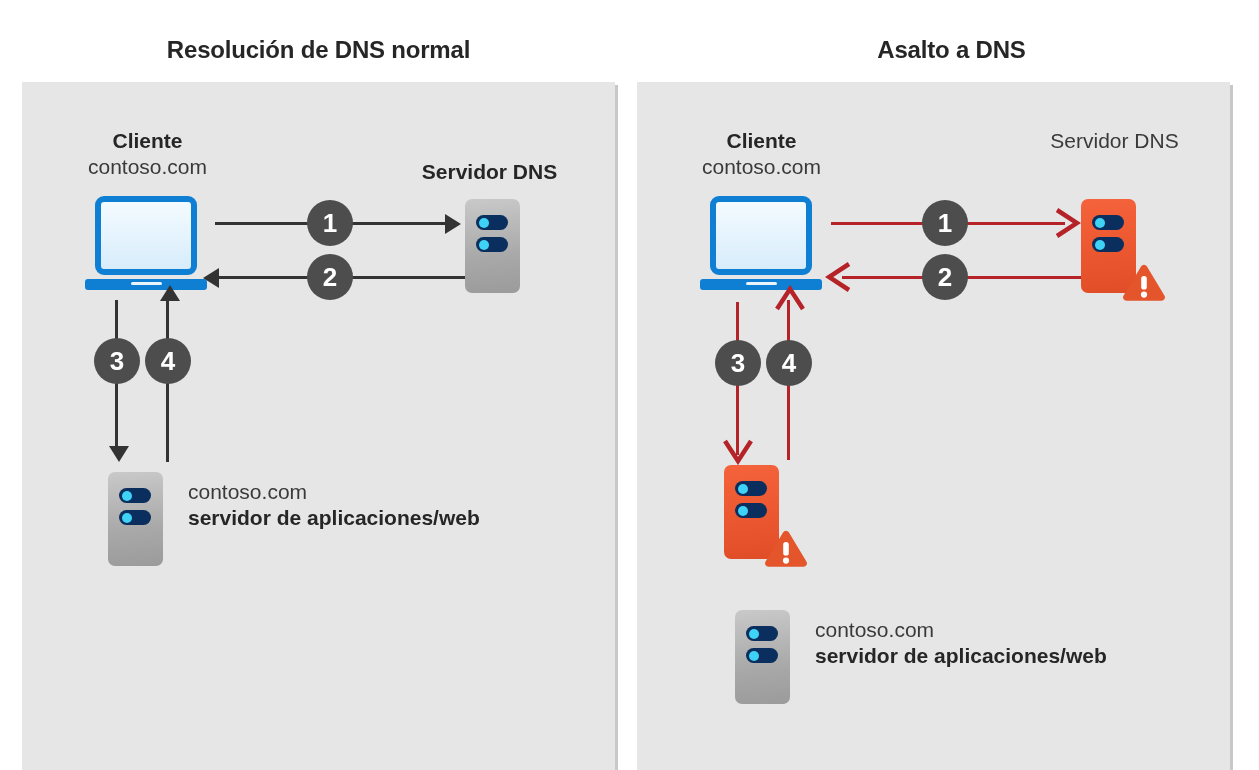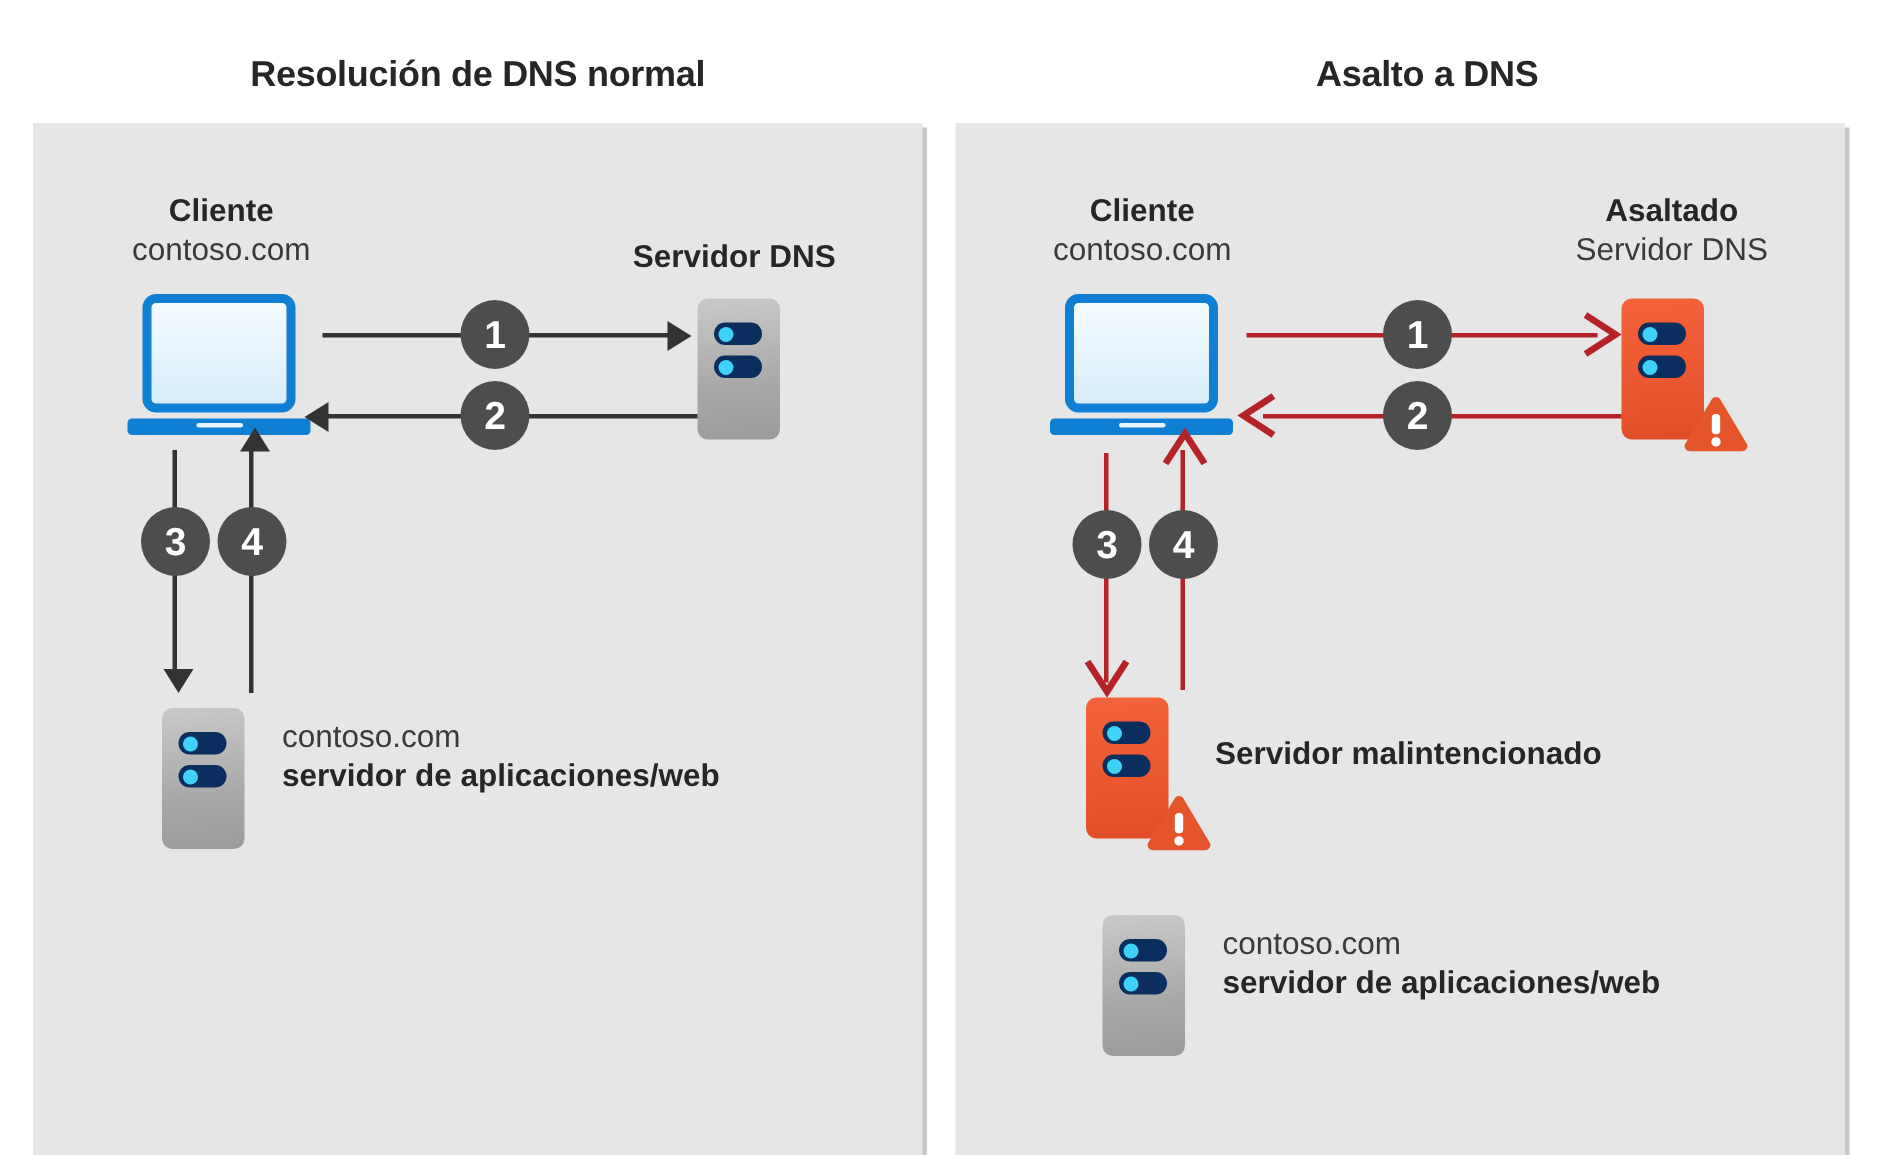--- a/index.html
+++ b/index.html
@@ -149,21 +149,20 @@
   <div class="panel-title" style="left:655px;width:593px;">Asalto a DNS</div>
 
   <div class="panel" id="panel-right">
 
     <div class="lbl" style="left:22px;top:46px;width:205px;">
       <span class="b">Cliente</span>
       <span class="n">contoso.com</span>
     </div>
 
     <div class="lbl" style="left:370px;top:46px;width:215px;">
-      <span class="b">Asaltado</span>
       <span class="n">Servidor DNS</span>
     </div>
 
     <div class="laptop" style="left:63px;top:114px;">
       <div class="lid"></div>
       <div class="base"></div>
       <div class="notch"></div>
     </div>
 
     <div class="server bad" style="left:444px;top:117px;width:55px;height:94px;">
@@ -225,23 +224,20 @@
       </div>
     </div>
     <div class="warn" style="left:126px;top:446px;">
       <svg width="46" height="42" viewBox="0 0 46 42">
         <path d="M20.2 4.2 L2.6 33.6 a3.4 3.4 0 0 0 2.9 5.2 h35 a3.4 3.4 0 0 0 2.9 -5.2 L25.8 4.2 a3.3 3.3 0 0 0 -5.6 0 Z" fill="#e4552b"></path>
         <rect x="20.2" y="14" width="5.6" height="13.5" rx="2.6" fill="#ffffff"></rect>
         <circle cx="23" cy="32.6" r="3.1" fill="#ffffff"></circle>
       </svg>
     </div>
 
-    <div class="lbl-left" style="left:173px;top:408px;">
-      <span class="b">Servidor malintencionado</span>
-    </div>
 
     <div class="server" style="left:98px;top:528px;width:55px;height:94px;">
       <div class="body"></div>
       <div class="pill" style="left:11px;top:16px;width:32px;height:15px;">
         <span class="dot" style="width:10px;height:10px;margin-left:3px;"></span>
       </div>
       <div class="pill" style="left:11px;top:38px;width:32px;height:15px;">
         <span class="dot" style="width:10px;height:10px;margin-left:3px;"></span>
       </div>
     </div>

